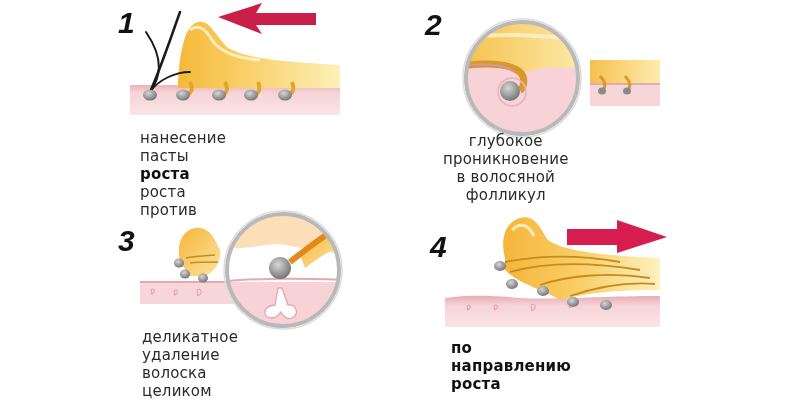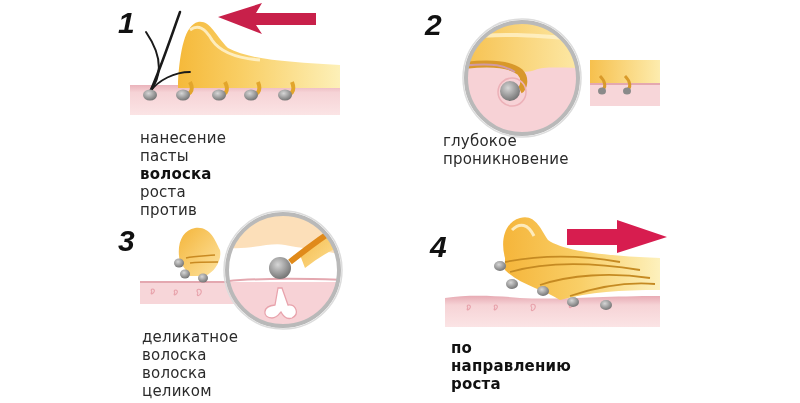--- a/index.html
+++ b/index.html
@@ -61,21 +61,21 @@
       <ellipse cx="219" cy="95" rx="7" ry="5.5" fill="url(#bulb)"></ellipse>
       <ellipse cx="251" cy="95" rx="7" ry="5.5" fill="url(#bulb)"></ellipse>
       <ellipse cx="285" cy="95" rx="7" ry="5.5" fill="url(#bulb)"></ellipse>
     </g>
 
     <polygon points="218,17 262,3 256,13 316,13 316,25 256,25 262,34" fill="#c8204a"></polygon>
   </svg>
 
   <div class="caption" style="left:140px;top:129px;">
     <div>нанесение пасты</div>
-    <div><b>волоска</b><span> роста против</span></div>
+    <div><b>роста</b><span> роста против</span></div>
   </div>
 </div>
 
 <div class="panel">
   <div class="num" style="left:425px;top:10px;">2</div>
 
   <svg width="800" height="403" style="left:0;top:0;">
     <defs>
       <clipPath id="lens2">
           <circle cx="522" cy="78" r="56"></circle>
@@ -102,22 +102,23 @@
       <path d="M460 66 C490 62, 510 64, 520 72 C526 78, 524 88, 520 90" fill="none" stroke="#d8982a" stroke-width="7"></path>
       <path d="M465 38 C500 32, 540 36, 590 40" stroke="#fff3cc" stroke-width="4" fill="none" opacity="0.8"></path>
       <path d="M460 66 C495 62, 505 66, 515 72" stroke="#d19aa3" stroke-width="2" fill="none"></path>
       <circle cx="512" cy="92" r="14" fill="none" stroke="#ecb1b8" stroke-width="1.5"></circle>
       <circle cx="510" cy="91" r="10" fill="url(#bulb)"></circle>
     </g>
     <circle cx="522" cy="78" r="56" fill="none" stroke="#b9b9b9" stroke-width="4"></circle>
     <circle cx="522" cy="78" r="59" fill="none" stroke="#dcdcdc" stroke-width="1.5"></circle>
   </svg>
 
-  <div class="caption" style="left:443px;top:132px;">
+  <div class="caption" style="left:443px;top:132px;text-align:center;">
     <div>глубокое проникновение</div>
+    <div>в волосяной фолликул</div>
   </div>
 </div>
 
 <div class="panel">
   <div class="num" style="left:118px;top:226px;">3</div>
 
   <svg width="800" height="403" style="left:0;top:0;">
     <defs>
       <clipPath id="lens3">
           <circle cx="283" cy="270" r="56"></circle>
@@ -154,21 +155,21 @@
       <rect x="220" y="282" width="130" height="60" fill="#f7d2d6"></rect>
       <path d="M220 282 C250 278, 290 278, 350 280" stroke="#e4a8b0" stroke-width="2" fill="none"></path>
       <path d="M278 288 L275 305 C262 306, 262 318, 272 318 C277 318, 279 314, 281 312 C283 316, 286 320, 292 318 C300 314, 296 304, 288 305 L282 288 Z" fill="#ffffff" stroke="#e8a3ac" stroke-width="1.3"></path>
       <circle cx="280" cy="268" r="11" fill="url(#bulb)"></circle>
     </g>
     <circle cx="283" cy="270" r="56" fill="none" stroke="#b9b9b9" stroke-width="4"></circle>
     <circle cx="283" cy="270" r="59" fill="none" stroke="#dcdcdc" stroke-width="1.5"></circle>
   </svg>
 
   <div class="caption" style="left:142px;top:328px;">
-    <div>деликатное волоска</div>
+    <div>деликатное удаление</div>
     <div>волоска целиком</div>
 
   </div>
 </div>
 
 <div class="panel">
   <div class="num" style="left:430px;top:232px;">4</div>
 
   <svg width="800" height="403" style="left:0;top:0;">
     <defs>

